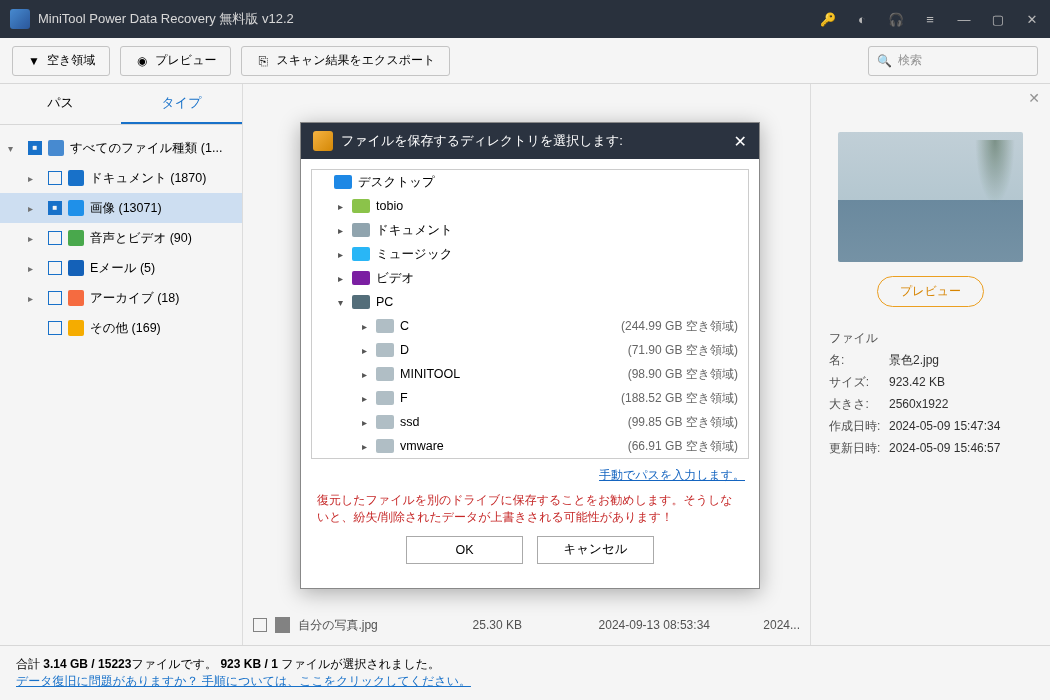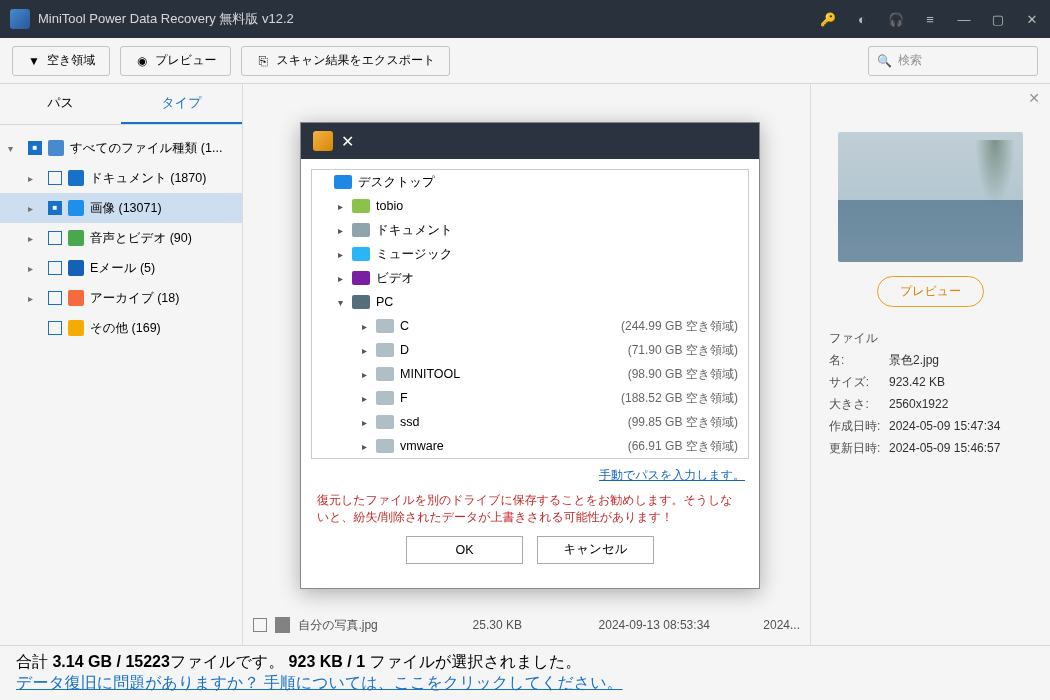--- a/index.html
+++ b/index.html
@@ -46,21 +46,21 @@
 .preview { width: 240px; background: #fff; border-left: 1px solid #e5e5e5; padding: 18px 18px; font-size: 12px; position: relative; }
 .preview .x { position: absolute; top: 6px; right: 10px; color: #999; cursor: pointer; font-size: 14px; }
 .preview .thumb { width: 185px; height: 130px; margin: 30px auto 14px; background: linear-gradient(to bottom,#c9d8e0 0%,#bcd0d9 52%,#6f8fa5 52%,#7a98ac 100%); border-radius: 2px; position: relative; }
 .preview .thumb::after { content: ""; position: absolute; top: 8px; right: 8px; width: 40px; height: 65px; background: radial-gradient(ellipse at top, rgba(60,90,60,0.5), transparent 70%); }
 .preview .prev-btn { display: block; margin: 0 auto 20px; border: 1px solid #f5a623; color: #e08a00; background: #fff; padding: 6px 22px; border-radius: 20px; font-size: 12px; cursor: pointer; }
 .preview .meta { line-height: 22px; }
 .preview .meta .k { display: inline-block; width: 60px; color: #555; }
 .preview .meta .v { color: #333; }
 
 .footer { height: 55px; background: #fff; border-top: 1px solid #e0e0e0; display: flex; align-items: center; padding: 0 16px; }
-.footer .status { font-size: 16px; }
+.footer .status { font-size: 12px; }
 .footer .status a { color: #1976d2; text-decoration: underline; }
 .footer .btns { margin-left: auto; display: flex; gap: 12px; }
 .footer .btn { width: 90px; height: 34px; border-radius: 3px; border: 1px solid #ccc; background: #fff; font-size: 13px; cursor: pointer; }
 .footer .btn.primary { background: #3a82d4; color: #fff; border-color: #3a82d4; }
 
 .modal-backdrop { position: absolute; inset: 0; background: rgba(0,0,0,0.04); }
 .modal { position: absolute; left: 300px; top: 122px; width: 460px; background: #fff; border: 1px solid #888; box-shadow: 0 4px 20px rgba(0,0,0,0.3); }
 .modal-head { height: 36px; background: #2b3340; color: #fff; display: flex; align-items: center; padding: 0 12px; font-size: 13px; }
 .modal-head .mlogo { width: 20px; height: 20px; background: linear-gradient(135deg,#f5b342,#d48806); border-radius: 3px; margin-right: 8px; }
 .modal-head .mtitle { flex: 1; }
@@ -199,20 +199,21 @@
   <div class="status">
     <span>合計 </span><b>3.14 GB / 15223</b><span>ファイルです。 </span><b>923 KB / 1</b><span> ファイルが選択されました。</span><br>
     <a href="#">データ復旧に問題がありますか？ 手順については、ここをクリックしてください。</a>
   </div>
 </div>
 
 <div class="modal-backdrop"></div>
 <div class="modal">
   <div class="modal-head">
     <span class="mlogo"></span>
+    <span class="mtitle">ファイルを保存するディレクトリを選択します:</span>
     <span class="mclose">✕</span>
   </div>
   <div class="modal-body">
     <div class="dir-box" id="dirbox">
         <div class="dir-row l0">
           <span class="dchev"></span>
           <span class="dicon" style="background:#1e88e5"></span>
           <span class="dname">デスクトップ</span>
           <span class="dinfo"></span>
         </div>

